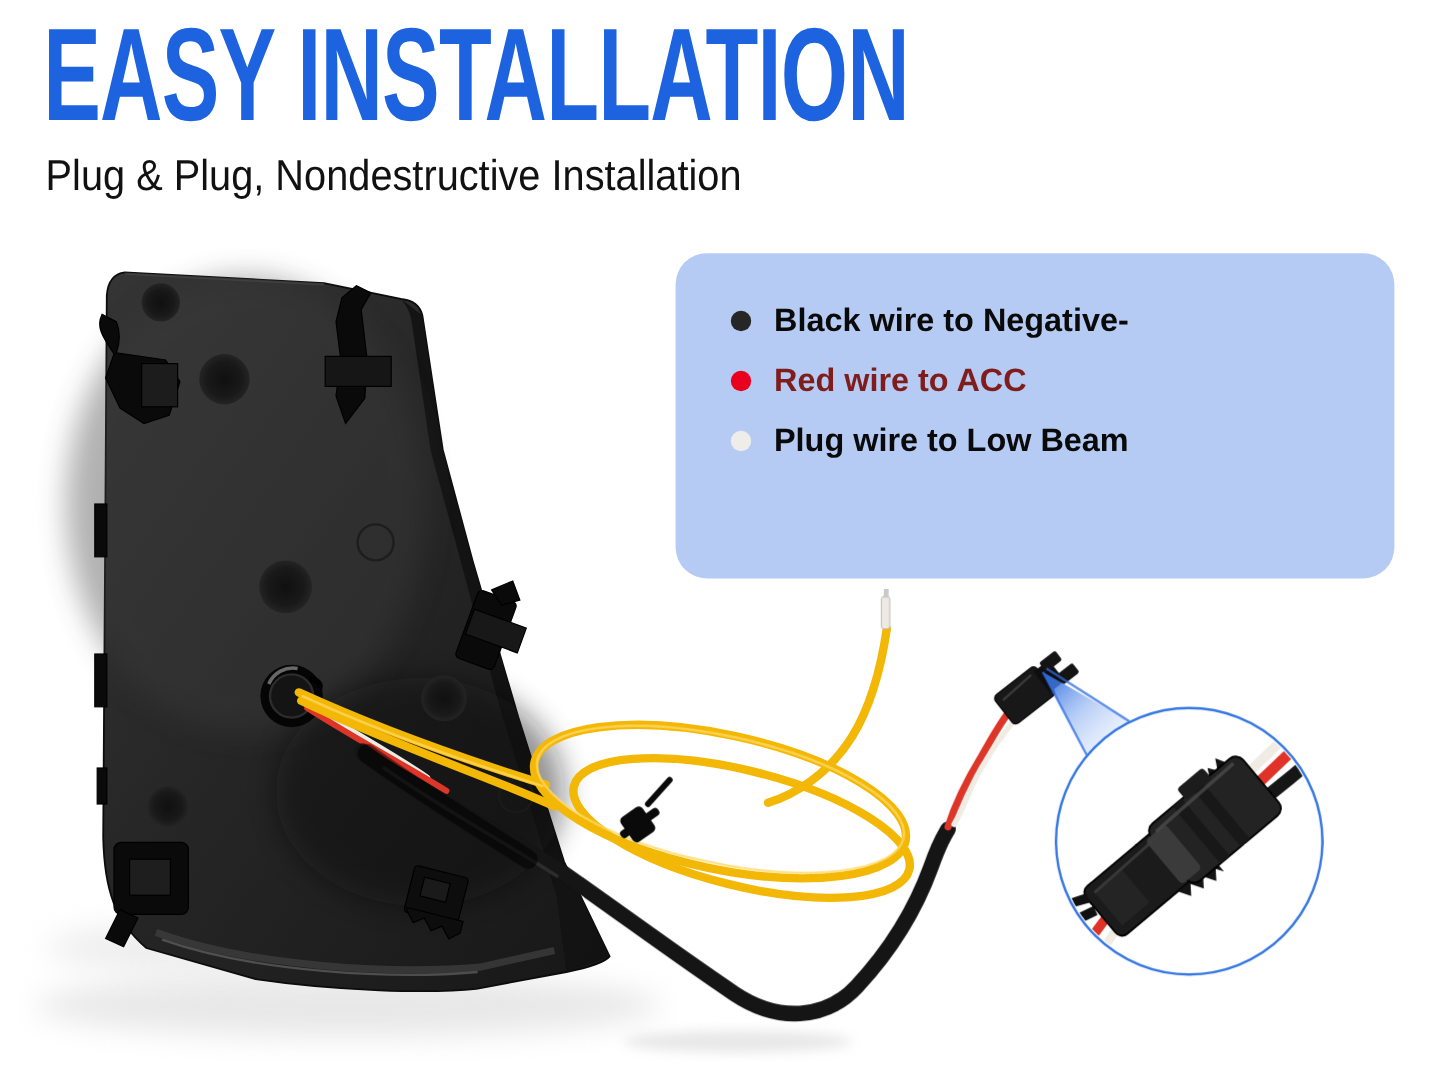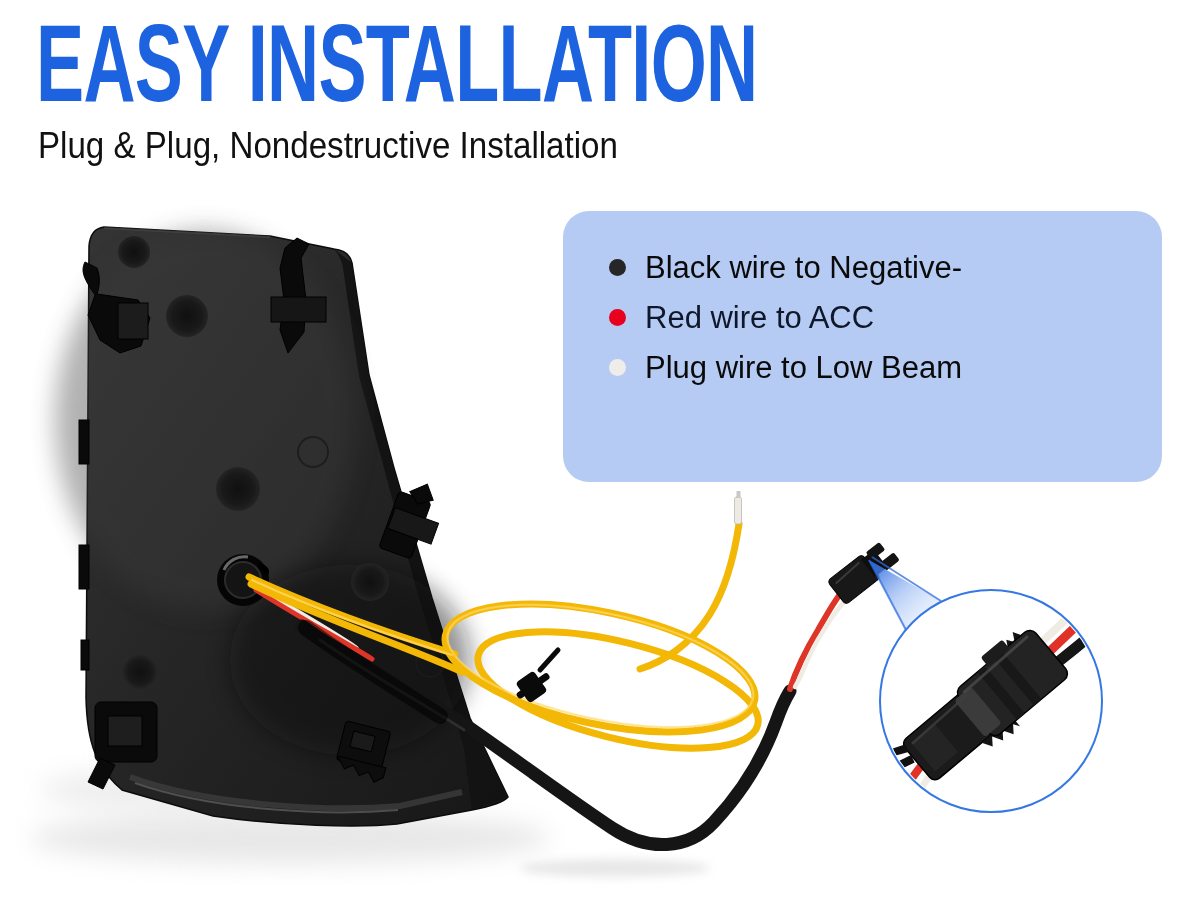--- a/index.html
+++ b/index.html
@@ -7,21 +7,21 @@
           font-family:"Liberation Sans", sans-serif;}
   #photo-svg{position:absolute;left:0;top:0;width:1200px;height:900px;}
   .hdr-title{position:absolute;left:36px;top:8px;font-size:110px;font-weight:700;line-height:1;
              letter-spacing:-1px;white-space:nowrap;transform:scaleX(0.655);transform-origin:left top;}
   .hdr-sub{position:absolute;left:38px;top:124px;font-size:36px;font-weight:400;color:#111;
            line-height:1.2;white-space:nowrap;transform:scaleX(0.92);transform-origin:left top;}
   .legend-box{position:absolute;left:563px;top:211px;width:599px;height:271px;border-radius:26px;
               box-sizing:border-box;padding:39px 20px 0 46px;}
   .legend-row{display:flex;align-items:center;height:34px;margin-bottom:16px;}
   .legend-dot{width:17px;height:17px;border-radius:50%;margin-right:19px;flex:0 0 auto;}
-  .legend-label{font-size:31px;font-weight:400;line-height:1;white-space:nowrap;}
+  .legend-label{font-size:27px;font-weight:700;line-height:1;white-space:nowrap;}
 </style>
 </head>
 <body>
 
 <div id="canvas">
 
   <svg id="photo-svg" viewBox="0 0 1200 900" aria-hidden="true">
     <defs>
       <linearGradient id="faceGrad" x1="0" y1="0" x2="1" y2="1">
         <stop offset="0" stop-color="#353535"></stop>
@@ -206,21 +206,21 @@
 
   <div class="hdr-sub" style="color: rgb(17, 17, 17);">Plug &amp; Plug, Nondestructive Installation</div>
 
   <div class="legend-box" style="background: rgb(182, 203, 243);">
     <div class="legend-row">
       <span class="legend-dot" style="background: rgb(38, 38, 38);"></span>
       <span class="legend-label" style="color: rgb(10, 10, 10);">Black wire to Negative-</span>
     </div>
     <div class="legend-row">
       <span class="legend-dot" style="background: rgb(232, 0, 30);"></span>
-      <span class="legend-label" style="color: #0f172a;">Red wire to ACC</span>
+      <span class="legend-label" style="color: #7f1d1d;">Red wire to ACC</span>
     </div>
     <div class="legend-row">
       <span class="legend-dot" style="background: rgb(239, 237, 234);"></span>
       <span class="legend-label" style="color: rgb(10, 10, 10);">Plug wire to Low Beam</span>
     </div>
   </div>
 
 </div>
 
 </body></html>

